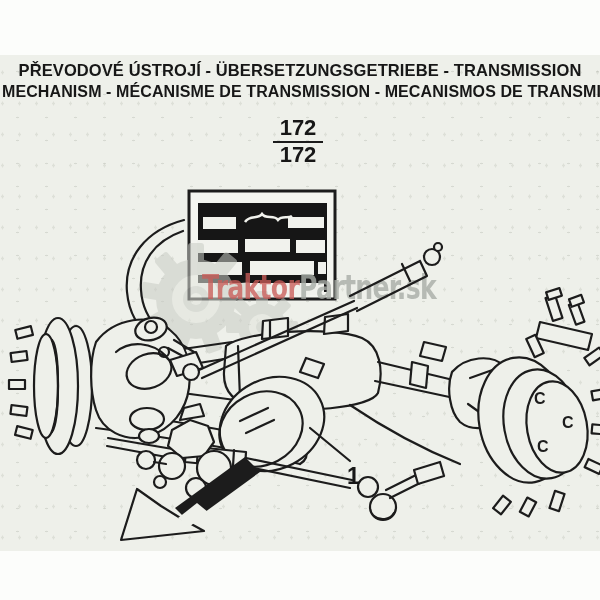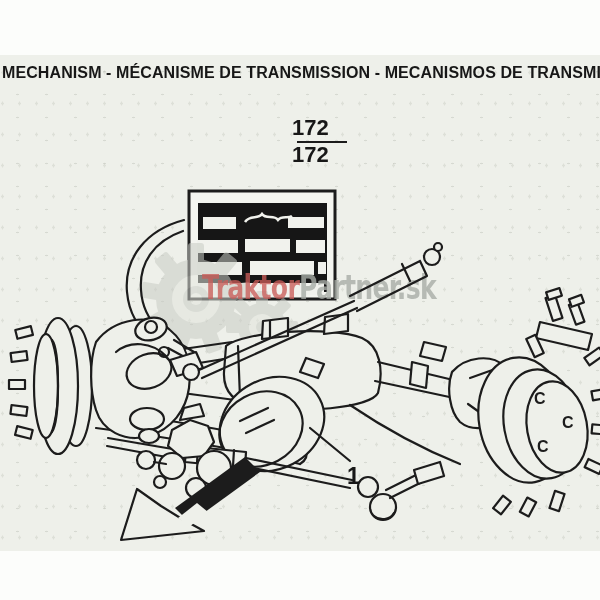--- a/index.html
+++ b/index.html
@@ -9,21 +9,21 @@
   .scan{position:absolute;left:0;top:55px;width:600px;height:496px;background:#eef0ea;
         background-image:
           radial-gradient(rgba(70,80,60,0.14) 1px, transparent 1.3px),
           radial-gradient(rgba(70,80,60,0.10) 1px, transparent 1.2px);
         background-size:29px 23px, 17px 31px;
         background-position:3px 5px, 11px 2px;}
   .title{position:absolute;left:0;top:6px;width:600px;text-align:center;color:#171717;}
   .t1{font-size:16.5px;font-weight:bold;white-space:nowrap;letter-spacing:.1px;}
   .t2{font-size:16px;font-weight:bold;white-space:nowrap;text-align:left;padding-left:2px;
       margin-top:3px;letter-spacing:.1px;}
-  .fraction{position:absolute;left:292px;top:62px;width:60px;color:#171717;}
+  .fraction{position:absolute;left:268px;top:62px;width:60px;text-align:center;color:#171717;}
   .fraction .num,.fraction .den{font-size:22px;font-weight:bold;line-height:22px;}
   .fraction .bar{height:0;border-top:2.5px solid #1b1b1b;margin:2px 5px 1px 5px;}
   svg.layer{position:absolute;left:0;top:-55px;width:600px;height:600px;}
   .wm{position:absolute;left:202px;top:214px;white-space:nowrap;
       font-family:"DejaVu Sans", sans-serif;font-weight:bold;font-size:34px;line-height:36px;
       transform:scaleX(.74);transform-origin:left top;letter-spacing:-1px;}
   .wm .p1{color:rgba(201,92,88,0.78);}
   .wm .p2{color:rgba(168,173,166,0.80);}
   .ink{stroke:#1c1c1c;fill:none;stroke-width:2.2;stroke-linecap:round;stroke-linejoin:round;}
   .inkfill{stroke:#1c1c1c;fill:#eef0ea;stroke-width:2.2;stroke-linecap:round;stroke-linejoin:round;}
@@ -31,20 +31,21 @@
   .callout-text{font-family:"Liberation Sans", sans-serif;font-weight:bold;font-size:23px;fill:#171717;}
   .cmark{font-family:"Liberation Sans", sans-serif;font-weight:bold;font-size:16px;fill:#1c1c1c;}
 </style>
 </head>
 <body>
 
 <div class="page">
   <div class="scan">
 
     <div class="title">
+      <div class="t1">PŘEVODOVÉ ÚSTROJÍ - ÜBERSETZUNGSGETRIEBE - TRANSMISSION</div>
       <div class="t2">MECHANISM - MÉCANISME DE TRANSMISSION - MECANISMOS DE TRANSMISION</div>
     </div>
 
     <div class="fraction">
       <div class="num">172</div>
       <div class="bar"></div>
       <div class="den">172</div>
     </div>
 
     <svg class="layer" viewBox="0 0 600 600">

